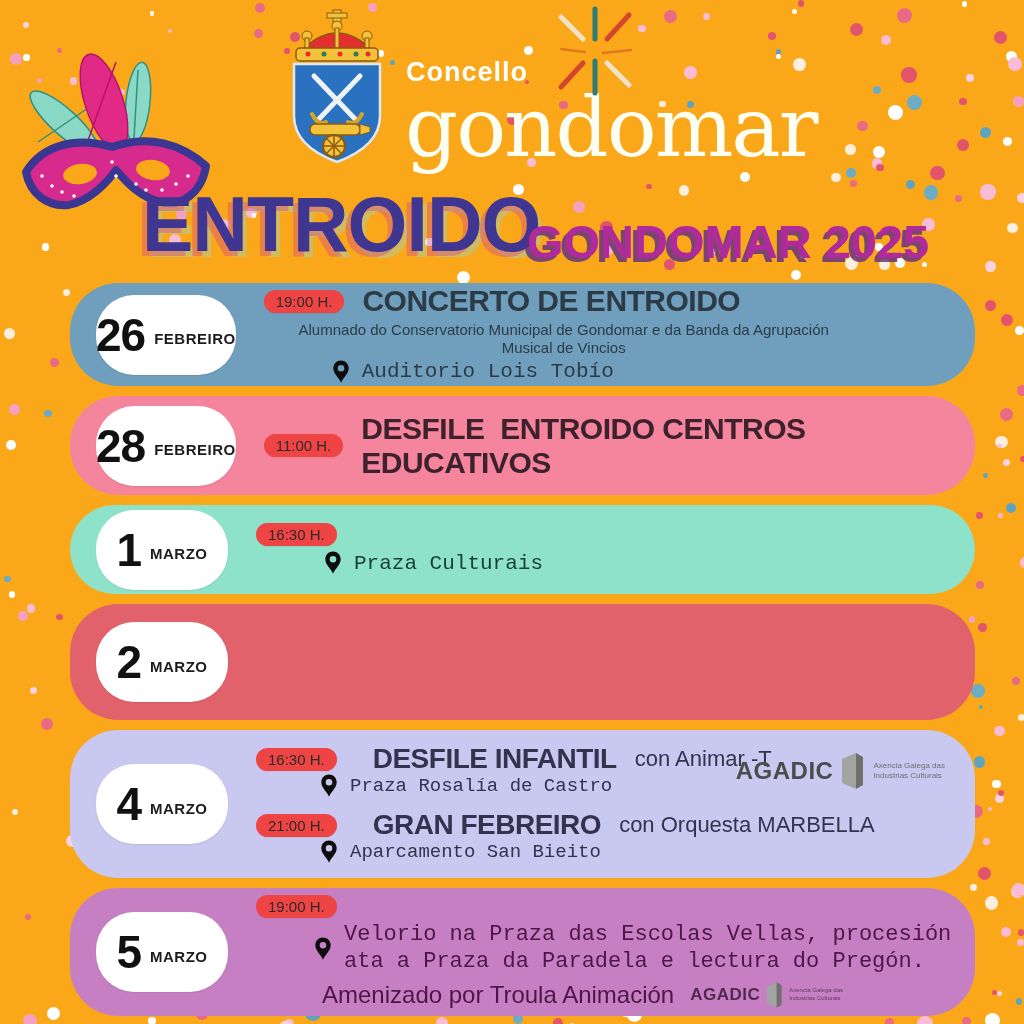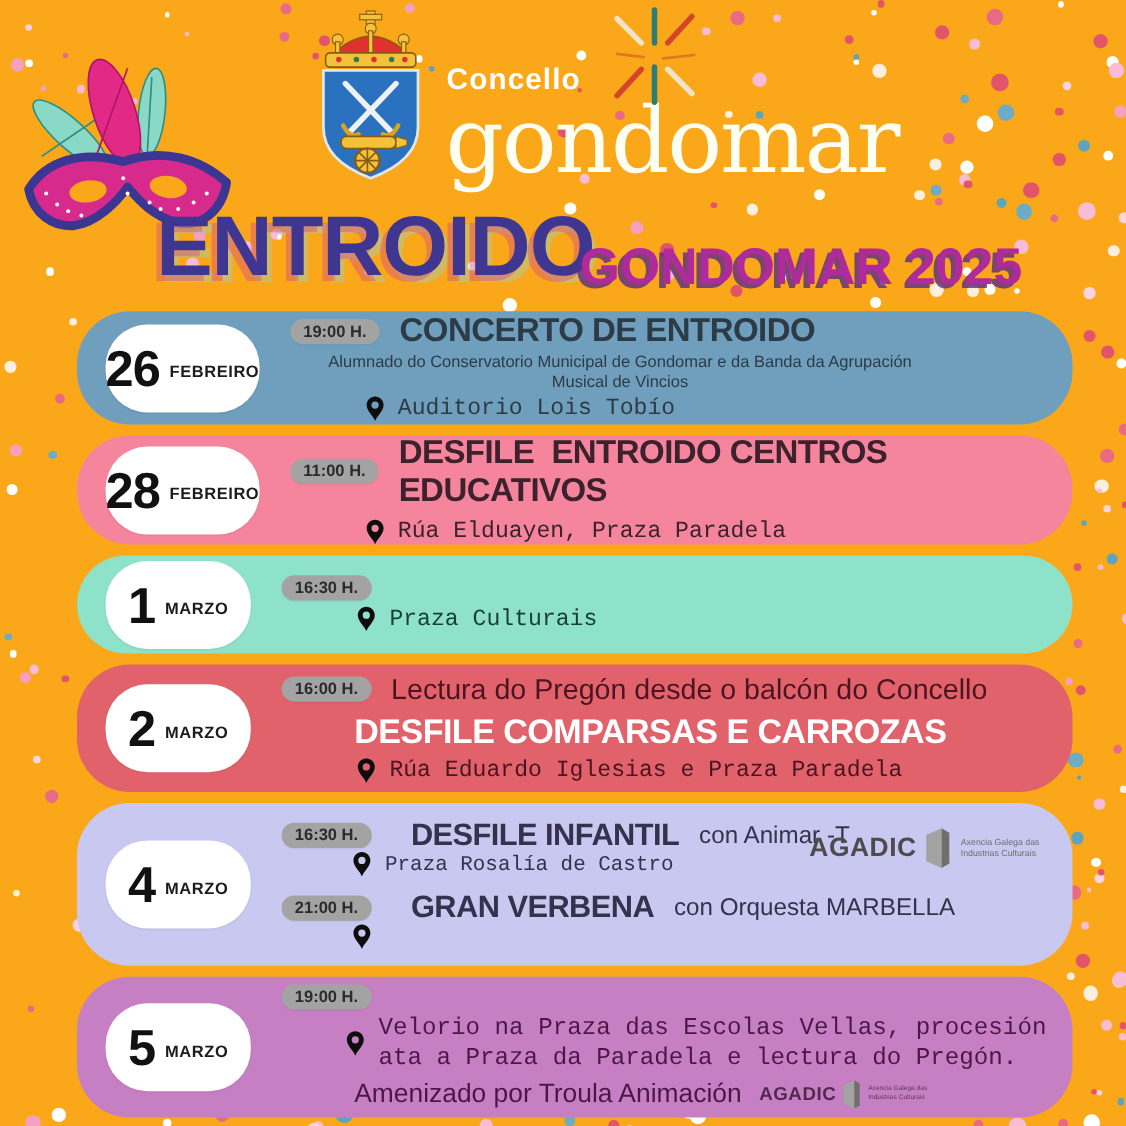--- a/index.html
+++ b/index.html
@@ -61,22 +61,22 @@
     display:flex; align-items:center; justify-content:center; gap:9px;
     margin-right:28px; box-shadow:0 1px 2px rgba(0,0,0,0.08);
   }
   .date-day { font-size:46px; font-weight:800; color:#111; letter-spacing:-1px; }
   .date-month { font-size:15px; font-weight:600; color:#1c1c1c; letter-spacing:0.5px; padding-top:8px; }
 
   .card-content { flex:1; display:flex; flex-direction:column; justify-content:center; gap:3px; }
 
   .event-line { display:flex; align-items:center; gap:18px; }
   .time-pill {
-    background:#a3a3a3; border-radius:15px; padding:3px 12px;
-    font-size:15px; font-weight:700; color:#2b2b2b; white-space:nowrap;
+    background:#ef4444; border-radius:15px; padding:3px 12px;
+    font-size:15px; font-weight:400; color:#2b2b2b; white-space:nowrap;
     box-shadow:0 1px 1px rgba(0,0,0,0.06);
   }
   .event-title {
     font-size:30px; font-weight:700; color:var(--ink);
     letter-spacing:-0.5px; white-space:pre-wrap;
   }
   .event-with { font-size:22px; font-weight:500; color:var(--ink); }
   .event-subtitle {
     font-size:15px; font-weight:500; color:var(--ink);
     width:560px; text-align:center; margin-left:20px; line-height:1.15;
@@ -428,26 +428,20 @@
     <div class="card c1" style="background: rgb(245, 133, 156);">
       <div class="date-pill">
         <span class="date-day">28</span>
         <span class="date-month">FEBREIRO</span>
       </div>
       <div class="card-content" style="gap:8px;">
         <div class="event-line">
           <span class="time-pill">11:00 H.</span>
           <span class="event-title">DESFILE  ENTROIDO CENTROS EDUCATIVOS</span>
         </div>
-        <div class="loc-row">
-          <svg class="pin">
-              <use href="#pin" fill="currentColor"></use>
-            </svg>
-          <span class="loc-text">Rúa Elduayen, Praza Paradela</span>
-        </div>
       </div>
     </div>
 
     <div class="card c2" style="background: rgb(142, 226, 202);">
       <div class="date-pill">
         <span class="date-day">1</span>
         <span class="date-month">MARZO</span>
       </div>
       <div class="card-content" style="gap:4px;">
         <div class="event-line">
@@ -459,33 +453,20 @@
             </svg>
           <span class="loc-text">Praza Culturais</span>
         </div>
       </div>
     </div>
 
     <div class="card c3" style="background: rgb(226, 98, 108);">
       <div class="date-pill">
         <span class="date-day">2</span>
         <span class="date-month">MARZO</span>
-      </div>
-      <div class="card-content" style="gap:5px;">
-        <div class="event-line">
-          <span class="time-pill">16:00 H.</span>
-          <span class="pretitle">Lectura do Pregón desde o balcón do Concello</span>
-        </div>
-        <div class="headline-white">DESFILE COMPARSAS E CARROZAS</div>
-        <div class="loc-row">
-          <svg class="pin">
-              <use href="#pin" fill="currentColor"></use>
-            </svg>
-          <span class="loc-text">Rúa Eduardo Iglesias e Praza Paradela</span>
-        </div>
       </div>
     </div>
 
     <div class="card c4" style="background: rgb(201, 200, 240);">
       <div class="date-pill">
         <span class="date-day">4</span>
         <span class="date-month">MARZO</span>
       </div>
       <div class="card-content">
         <div>
@@ -497,27 +478,28 @@
           <div class="loc-row">
             <svg class="pin">
                 <use href="#pin" fill="currentColor"></use>
               </svg>
             <span class="loc-text">Praza Rosalía de Castro</span>
           </div>
         </div>
         <div>
           <div class="event-line">
             <span class="time-pill">21:00 H.</span>
-            <span class="event-title">GRAN VERBENA</span>
+            <span class="event-title">GRAN FEBREIRO</span>
             <span class="event-with">con Orquesta MARBELLA</span>
           </div>
           <div class="loc-row">
             <svg class="pin">
                 <use href="#pin" fill="currentColor"></use>
               </svg>
+            <span class="loc-text">Aparcamento San Bieito</span>
           </div>
         </div>
       </div>
       <div class="sponsor">
         <span class="sponsor-name">AGADIC</span>
         <svg class="sponsor-door">
             <use href="#door"></use>
           </svg>
         <span class="sponsor-sub">
           <span>Axencia Galega das</span><br>

